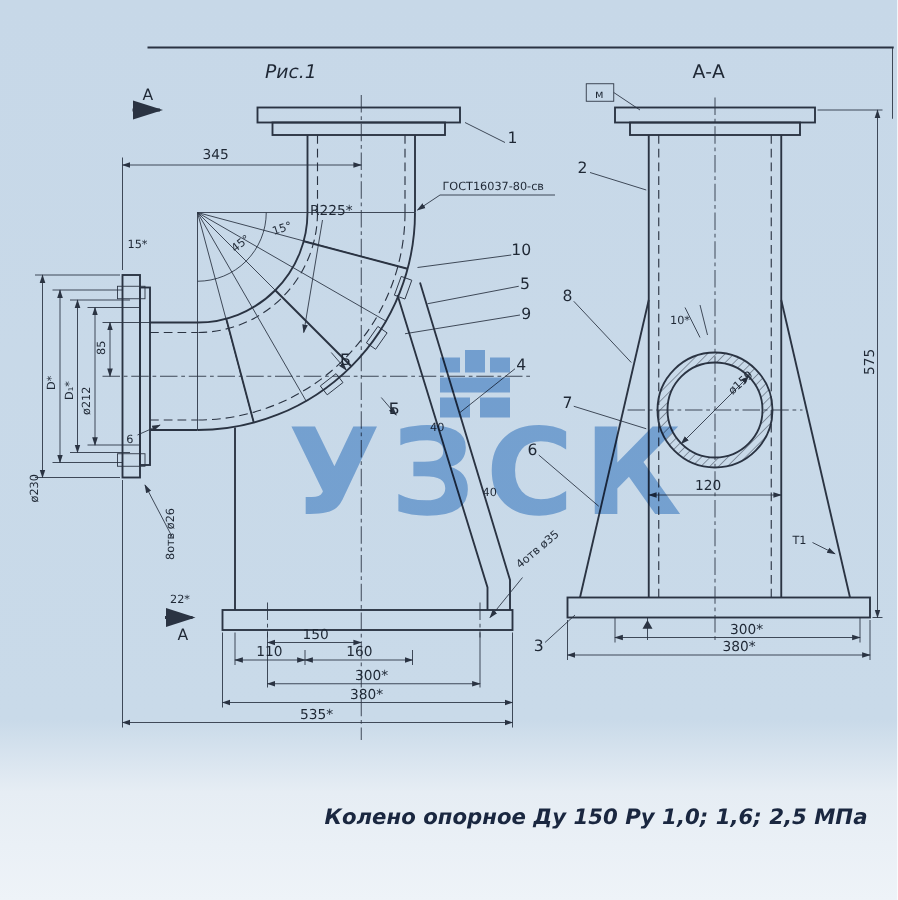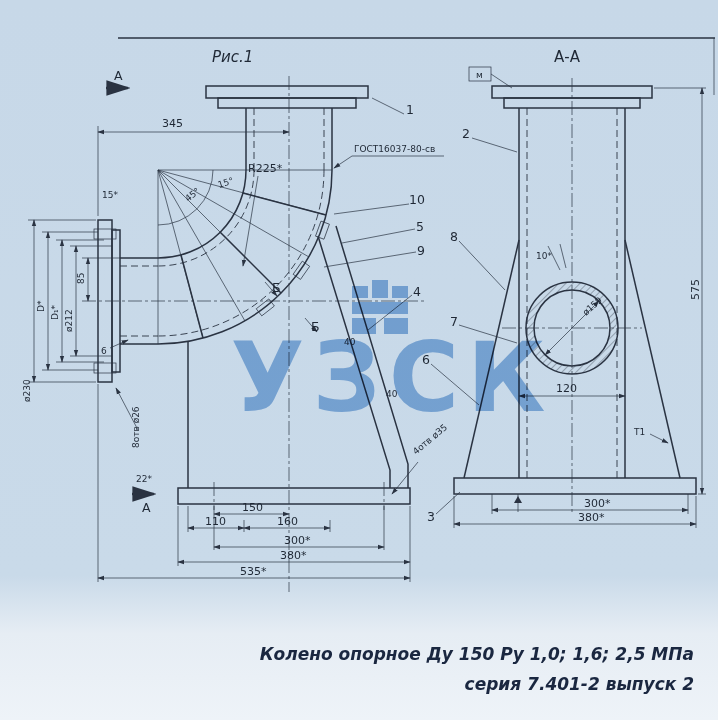--- a/index.html
+++ b/index.html
@@ -352,16 +352,15 @@
       <rect x="4" y="26" width="56" height="12"></rect>
       <rect x="4" y="42" width="24" height="16"></rect>
       <rect x="36" y="42" width="24" height="16"></rect>
     </g>
   </svg>
   <div class="wm-text">УЗСК</div>
 </div>
 
 <div class="caption">
   <div>Колено опорное Ду 150 Ру 1,0; 1,6; 2,5 МПа</div>
-  <div>серия 7.401-2 выпуск 2</div>
 </div>
 
 </div>
 
 </body></html>

